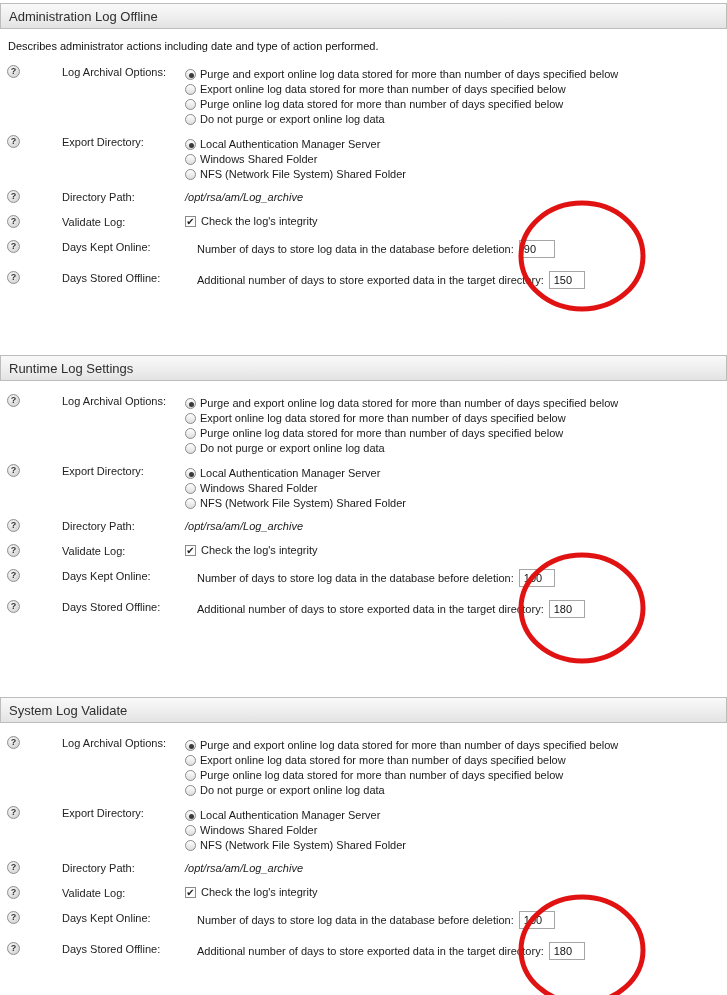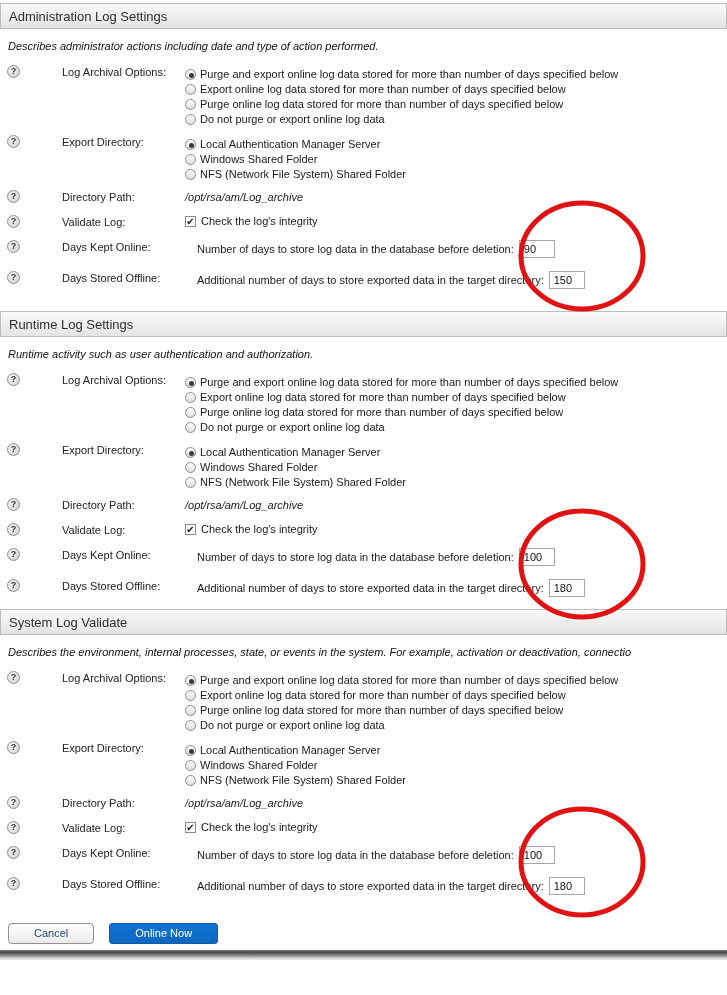--- a/index.html
+++ b/index.html
@@ -12,39 +12,38 @@
     width: 727px; height: 995px;
     background: #ffffff;
     font-family: "Liberation Sans", "DejaVu Sans", sans-serif;
     font-size: 11px;
     color: #1a1a1a;
     overflow: hidden;
     position: relative;
   }
 
   
-  .section { position: relative; overflow: visible; }
+  .section { position: relative; overflow: visible; margin-top: 44px; }
   .section:nth-child(1) { margin-top: 3px; height: 308px; }
   .section:nth-child(2) { height: 298px; }
   .section:nth-child(3) { height: 306px; }
 
   .section-header {
     height: 26px;
     border: 1px solid #bdbdbd;
     background: linear-gradient(#f9f9f9, #eeeeee 55%, #e3e3e3);
     display: flex; align-items: center;
     padding: 0 8px;
   }
   .section-title { font-size: 13px; color: #2e2e2e; }
 
   .section-desc {
     margin: 11px 0 0 8px;
     white-space: nowrap; overflow: hidden;
     color: #111;
-    font-style: italic;
   }
 
   .rows { margin-top: 13px; }
   .row { display: flex; margin-left: 7px; align-items: flex-start; }
   .row-archival, .row-export { margin-bottom: 10px; }
   .row-path, .row-validate { margin-bottom: 12px; }
   .row-days1 { margin-bottom: 13px; }
 
   .label-col { width: 178px; flex: none; display: flex; align-items: flex-start; }
   .control-col { flex: 1; min-width: 0; }
@@ -142,21 +141,21 @@
     width: 727px; height: 10px;
     background: linear-gradient(#7a7a7a 0%, #474747 22%, #8a8a8a 55%, #cfcfcf 80%, #f1f1f1 100%);
   }
 </style>
 </head>
 <body>
 
 <div id="sections-host">
     <section class="section">
     <div class="section-header">
-      <span class="section-title">Administration Log Settings</span>
+      <span class="section-title">Administration Log Offline</span>
     </div>
     <div class="section-desc">Describes administrator actions including date and type of action performed.</div>
     <div class="rows">
 
       <div class="row row-archival">
         <div class="label-col">
           <span class="help">?</span>
           <span class="lbl">Log Archival Options:</span>
         </div>
         <div class="control-col">
@@ -245,21 +244,20 @@
 
     </div>
     <svg class="annotation" viewBox="0 0 140 120">
       <ellipse cx="70" cy="60" rx="61" ry="53"></ellipse>
     </svg>
   </section>
     <section class="section">
     <div class="section-header">
       <span class="section-title">Runtime Log Settings</span>
     </div>
-    <div class="section-desc">Runtime activity such as user authentication and authorization.</div>
     <div class="rows">
 
       <div class="row row-archival">
         <div class="label-col">
           <span class="help">?</span>
           <span class="lbl">Log Archival Options:</span>
         </div>
         <div class="control-col">
             <label class="radio-line">
     <span class="radio checked"></span>
@@ -346,21 +344,20 @@
 
     </div>
     <svg class="annotation" viewBox="0 0 140 120">
       <ellipse cx="70" cy="60" rx="61" ry="53"></ellipse>
     </svg>
   </section>
     <section class="section">
     <div class="section-header">
       <span class="section-title">System Log Validate</span>
     </div>
-    <div class="section-desc">Describes the environment, internal processes, state, or events in the system. For example, activation or deactivation, connectio</div>
     <div class="rows">
 
       <div class="row row-archival">
         <div class="label-col">
           <span class="help">?</span>
           <span class="lbl">Log Archival Options:</span>
         </div>
         <div class="control-col">
             <label class="radio-line">
     <span class="radio checked"></span>

